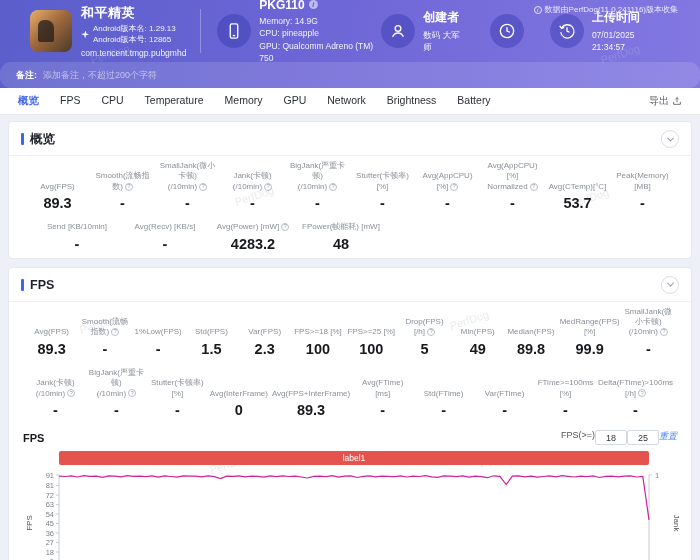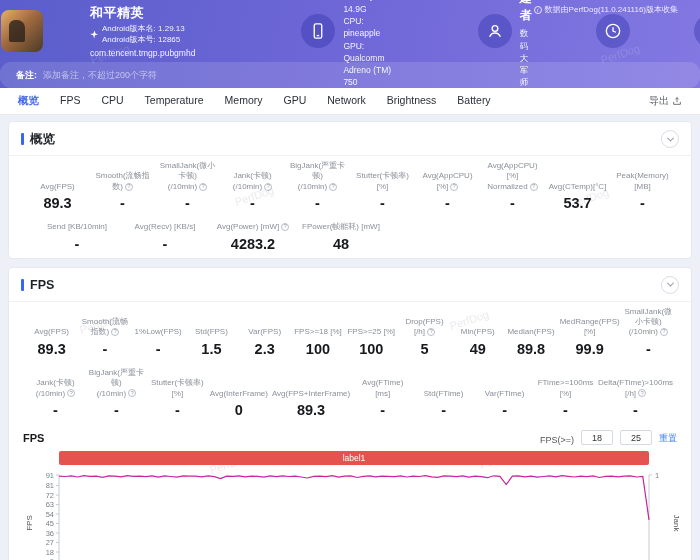--- a/index.html
+++ b/index.html
@@ -1,20 +1,20 @@
 <!DOCTYPE html>
 <html><head>
 <meta charset="utf-8">
 <style>
   * { margin:0; padding:0; box-sizing:border-box; }
   html,body { width:700px; height:560px; font-family:"Liberation Sans",sans-serif; background:#eef0f7; overflow:hidden; }
 
   
   .hdr { position:relative; height:88px; background:linear-gradient(100deg,#5a5ecb 0%,#6d66d6 45%,#8378e2 100%); color:#fff; }
-  .hdr-main { display:flex; align-items:center; height:62px; padding:0 1px; position:relative;gap:38px; }
+  .hdr-main { display:flex; align-items:center; height:62px; padding:0 30px; position:relative; }
   .app-icon { width:42px; height:42px; border-radius:8px; flex:0 0 42px;
     background:linear-gradient(135deg,#e8b06a 0%,#a06a3e 45%,#4a3a28 100%); position:relative; overflow:hidden; }
   .app-icon::after { content:""; position:absolute; left:8px; top:10px; width:16px; height:22px; border-radius:6px 8px 2px 2px; background:rgba(35,30,25,.75); }
   .app-info { margin-left:9px; }
   .app-name { font-size:13px; font-weight:700; letter-spacing:.5px; }
   .app-ver { display:flex; align-items:center; margin-top:2px; }
   .bird { width:8px; height:8px; background:#fff; margin-right:4px; flex:0 0 8px;
     clip-path:polygon(0 45%,42% 36%,58% 0,68% 36%,100% 50%,62% 58%,52% 100%,40% 58%); }
   .ver-lines { font-size:8px; line-height:1.3; color:rgba(255,255,255,.92); }
   .pkg { font-size:8.5px; margin-top:3px; color:rgba(255,255,255,.92); }
@@ -52,23 +52,23 @@
   .mcell { flex:1 1 0; display:flex; flex-direction:column; justify-content:flex-end; text-align:center; padding:0 2px; }
   .mrow.compact .mcell { flex:0 0 88px; }
   .mlabel { font-size:8px; line-height:1.3; color:#8a9099; white-space:pre-line; }
   .help { display:inline-flex; width:8px; height:8px; border:1px solid #b9bec7; border-radius:50%; color:#9aa0a8; font-size:6px; align-items:center; justify-content:center; margin-left:2px; vertical-align:1px; cursor:pointer; }
   .mvalue { font-size:14.5px; font-weight:700; color:#17191d; margin-top:3px; }
 
   
   .chart-wrap { padding:4px 14px 6px; position:relative; }
   .chart-head { display:flex; align-items:center; height:20px; }
   .chart-title { font-size:11px; font-weight:700; color:#17191d; flex:1; }
-  .fps-filter { display:flex; align-items:flex-end; gap:7px; font-size:9px; color:#555; }
+  .fps-filter { display:flex; align-items:flex-start; gap:0; font-size:9px; color:#555; }
   .fps-filter input { width:32px; height:15px; border:1px solid #d5d9e0; border-radius:2px; font-size:9px; text-align:center; color:#333; font-family:"Liberation Sans",sans-serif; }
-  .reset-link { color:#4a84f5; cursor:pointer; }
+  .reset-link { color:#4a84f5; cursor:pointer;font-style:italic; }
   .banner { height:14px; background:#e5534f; border-radius:2px; margin:3px 0 2px 36px; width:590px; color:#fff; font-size:8.5px; display:flex; align-items:center; justify-content:center; cursor:pointer; }
 
   .wm { position:absolute; font-size:11px; color:rgba(140,140,160,.18); transform:rotate(-18deg); pointer-events:none; }
   .hdr .wm { color:rgba(255,255,255,.14); }
 </style>
 </head>
 <body>
 
 <header class="hdr">
   <span class="wm" style="left:90px;top:48px;">PerfDog</span>

